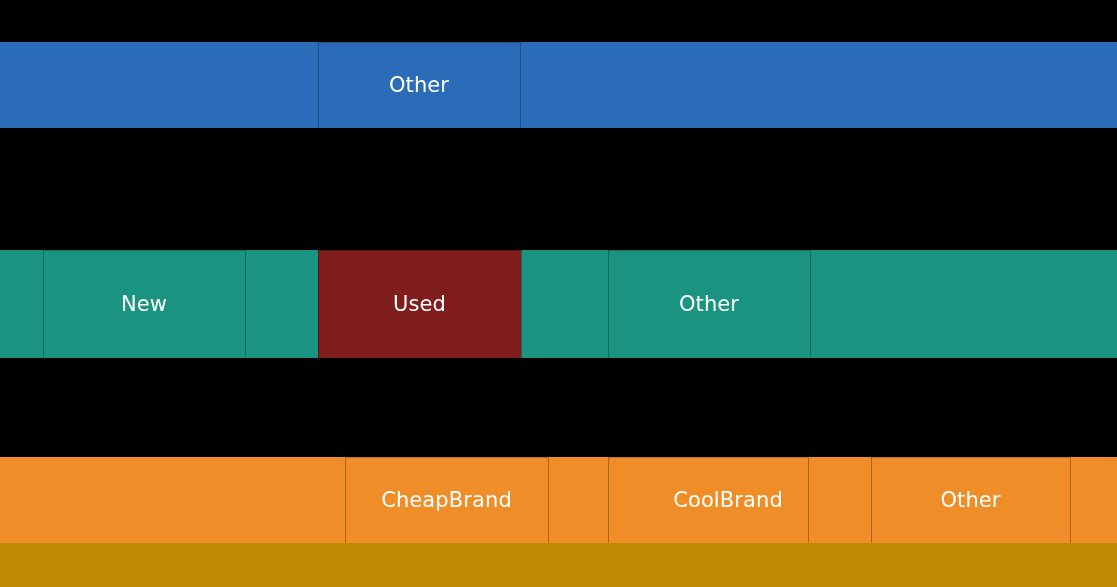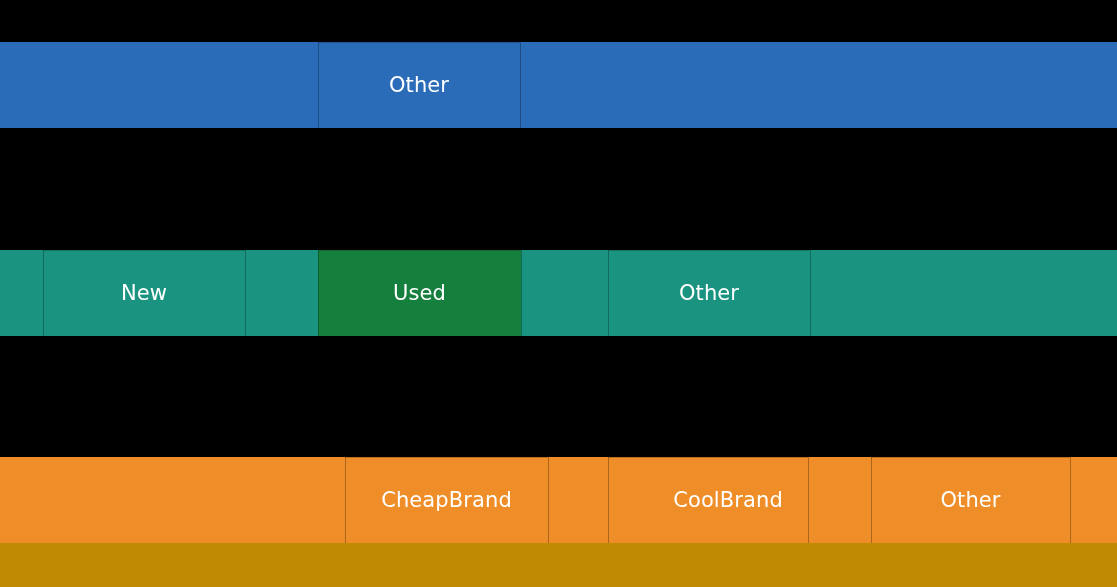--- a/index.html
+++ b/index.html
@@ -71,31 +71,31 @@
       <span class="node-label"></span>
     </div>
     <div class="icicle-node sep-left sep-top" style="left:318px; width:202px; background:#2B6CB8;">
       <span class="node-label">Other</span>
     </div>
     <div class="icicle-node sep-left" style="left:520px; width:597px; background:#2B6CB8;">
       <span class="node-label"></span>
     </div>
   </div>
 
-  <div class="icicle-row" style="top:250px; height:86px;">
+  <div class="icicle-row" style="top:250px; height:108px;">
     <div class="icicle-node" style="left:0px; width:43px; background:#1A9480;">
       <span class="node-label"></span>
     </div>
     <div class="icicle-node sep-left sep-top" style="left:43px; width:202px; background:#1A9480;">
       <span class="node-label">New</span>
     </div>
     <div class="icicle-node sep-left" style="left:245px; width:73px; background:#1A9480;">
       <span class="node-label"></span>
     </div>
-    <div class="icicle-node sep-left sep-top" style="left:318px; width:203px; background:#15803d;">
+    <div class="icicle-node sep-left sep-top" style="left:318px; width:203px; background:#7f1d1d;">
       <span class="node-label">Used</span>
     </div>
     <div class="icicle-node sep-left" style="left:521px; width:87px; background:#1A9480;">
       <span class="node-label"></span>
     </div>
     <div class="icicle-node sep-left sep-top" style="left:608px; width:202px; background:#1A9480;">
       <span class="node-label">Other</span>
     </div>
     <div class="icicle-node sep-left" style="left:810px; width:307px; background:#1A9480;">
       <span class="node-label"></span>

